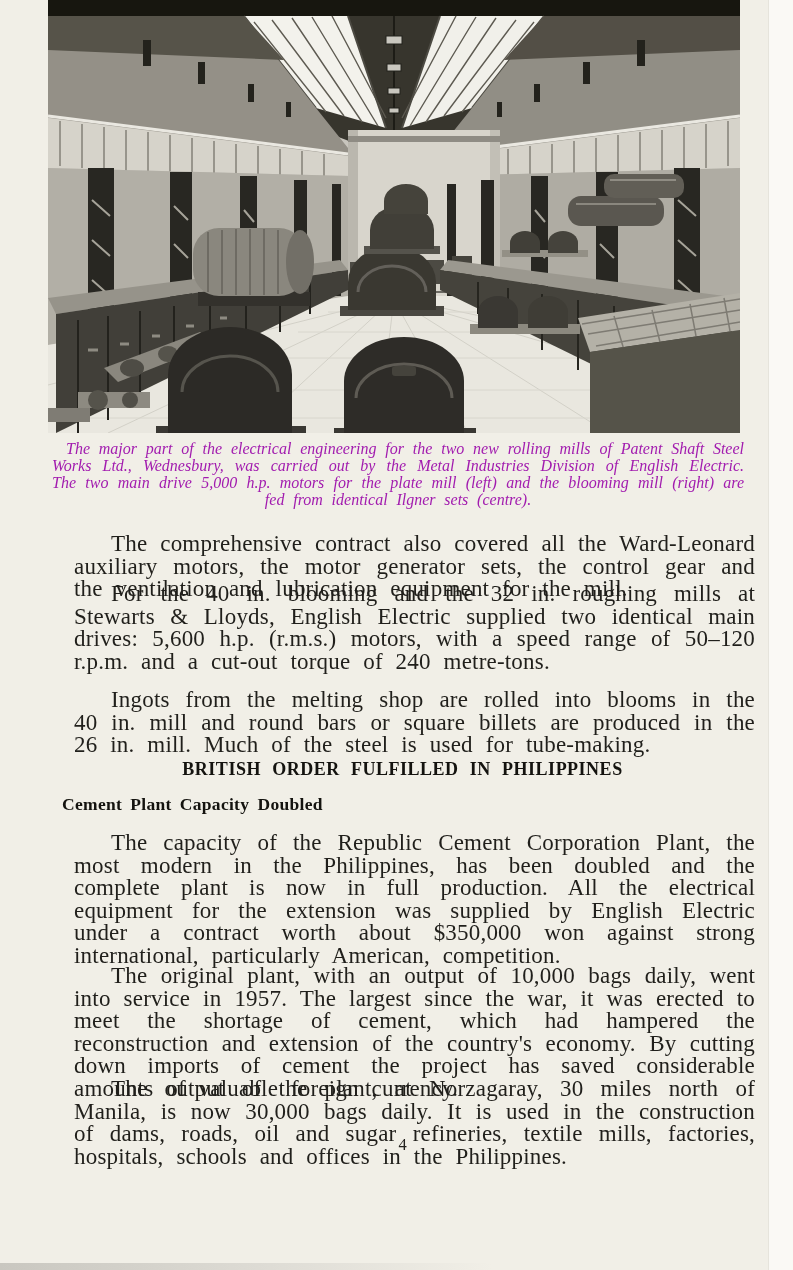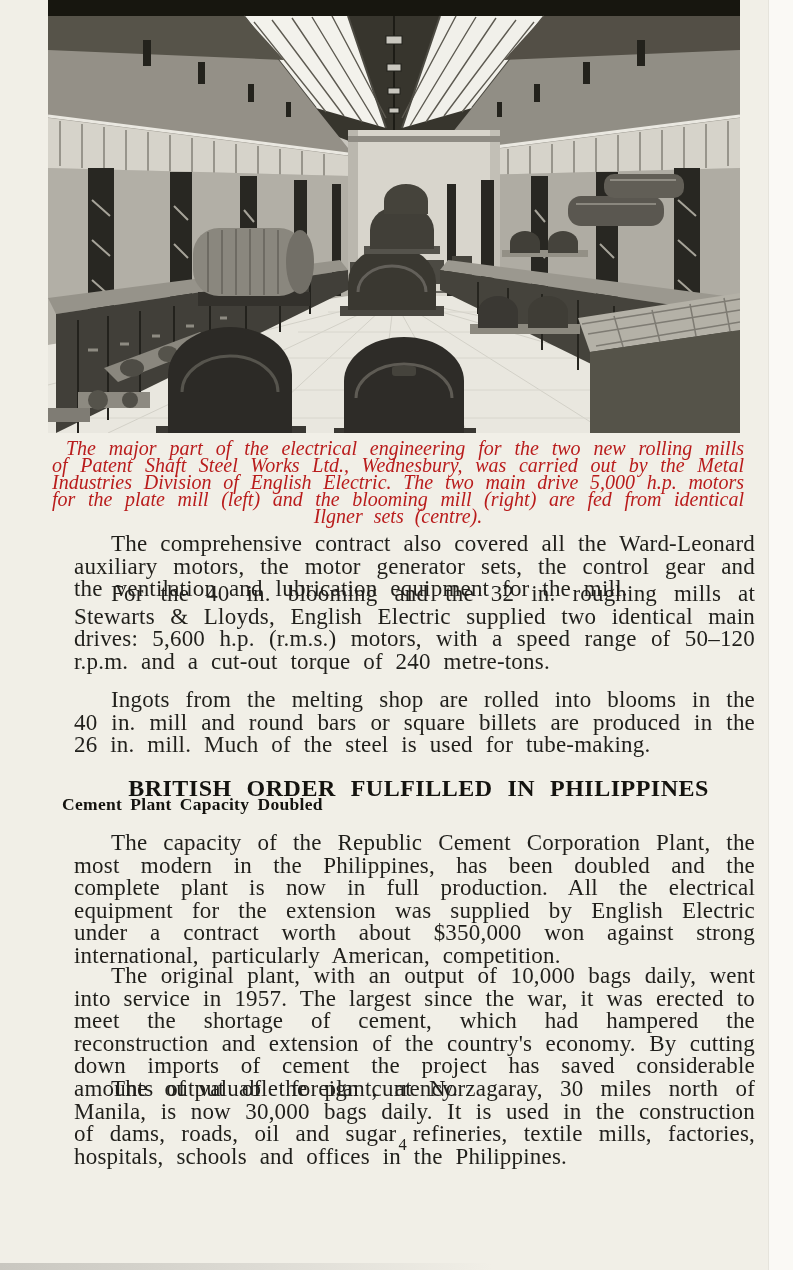--- a/index.html
+++ b/index.html
@@ -17,33 +17,33 @@
     position:absolute;left:0;bottom:0;width:62%;height:7px;
     background:linear-gradient(to right,#c9c7c0,#dedcd5 55%,rgba(222,220,213,0));
   }
   .photo{
     position:absolute;left:48px;top:0;width:692px;height:433px;
     background:#ccc9c1;
   }
   .photo svg{display:block;width:100%;height:100%;}
   .caption{
     position:absolute;left:52px;top:440px;width:692px;margin:0;
-    font-style:italic;font-size:20px;line-height:17px;
+    font-style:italic;font-size:16px;line-height:17px;
     text-align:justify;text-align-last:center;text-indent:14px;
-    word-spacing:0.30em;color:#b91c1c;
+    word-spacing:0.30em;color:#a21caf;
   }
   .body-par{
     position:absolute;left:62px;width:681px;margin:12px;
     font-size:23px;line-height:22.5px;text-align:justify;
     text-indent:37px;word-spacing:0.30em;letter-spacing:0.2px;
   }
   .p1{top:521px}.p2{top:571px}.p3{top:677px}
   .heading{
-    position:absolute;left:62px;width:681px;top:759px;margin:16px;
-    text-align:center;font-weight:bold;font-size:24px;
+    position:absolute;left:62px;width:681px;top:759px;margin:0;
+    text-align:center;font-weight:bold;font-size:18px;
     letter-spacing:0.5px;word-spacing:0.35em;color:#14130f;
   }
   .subheading{
     position:absolute;left:62px;width:681px;top:794px;margin:0;
     text-align:left;font-weight:bold;font-size:17.5px;
     letter-spacing:0.3px;word-spacing:0.2em;color:#14130f;
   }
   .p4{top:820px}.p5{top:953px}.p6{top:1066px}
   .page-number{
     position:absolute;left:62px;width:681px;top:1135px;margin:0;

